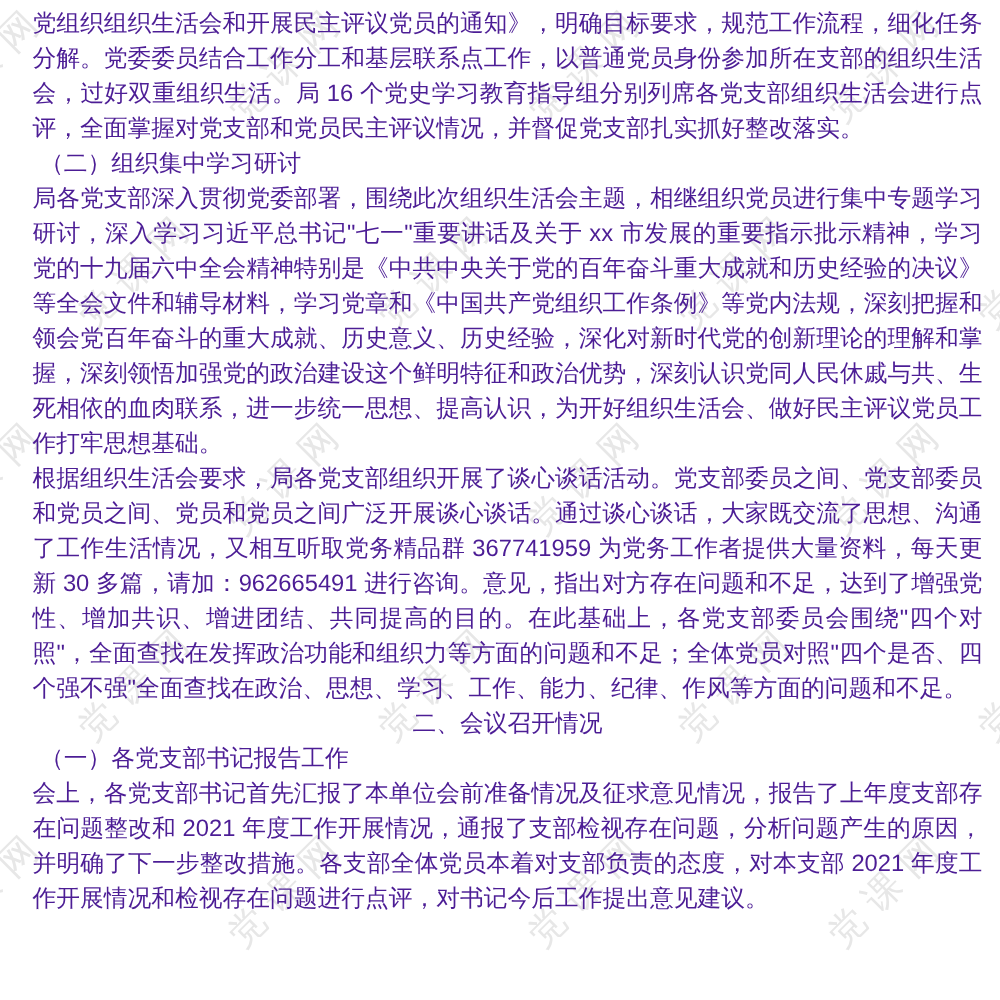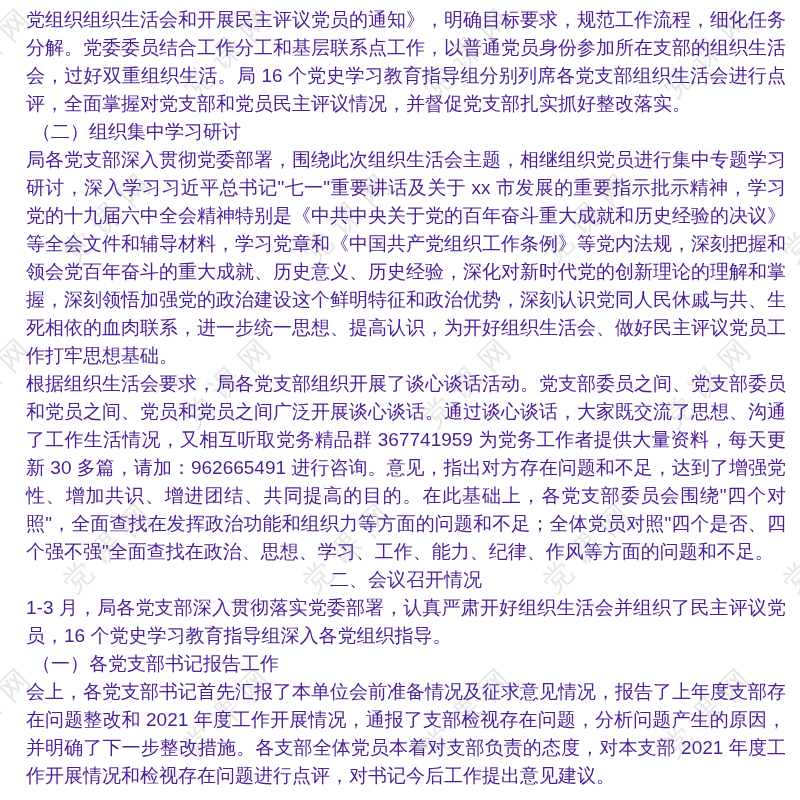--- a/index.html
+++ b/index.html
@@ -78,17 +78,16 @@
       <span class="wm" style="left: 170px; top: 690px; color: rgb(231, 231, 231);">党课网</span>
       <span class="wm" style="left: 410px; top: 690px; color: rgb(231, 231, 231);">党课网</span>
       <span class="wm" style="left: 650px; top: 690px; color: rgb(231, 231, 231);">党课网</span>
     </div>
   <div class="content" id="content" style="color: #4c1d95; margin-left: 12px;">
       <p class="para body">党组织组织生活会和开展民主评议党员的通知》，明确目标要求，规范工作流程，细化任务分解。党委委员结合工作分工和基层联系点工作，以普通党员身份参加所在支部的组织生活会，过好双重组织生活。局 16 个党史学习教育指导组分别列席各党支部组织生活会进行点评，全面掌握对党支部和党员民主评议情况，并督促党支部扎实抓好整改落实。</p>
       <p class="para subheading">（二）组织集中学习研讨</p>
       <p class="para body">局各党支部深入贯彻党委部署，围绕此次组织生活会主题，相继组织党员进行集中专题学习研讨，深入学习习近平总书记"七一"重要讲话及关于 xx 市发展的重要指示批示精神，学习党的十九届六中全会精神特别是《中共中央关于党的百年奋斗重大成就和历史经验的决议》等全会文件和辅导材料，学习党章和《中国共产党组织工作条例》等党内法规，深刻把握和领会党百年奋斗的重大成就、历史意义、历史经验，深化对新时代党的创新理论的理解和掌握，深刻领悟加强党的政治建设这个鲜明特征和政治优势，深刻认识党同人民休戚与共、生死相依的血肉联系，进一步统一思想、提高认识，为开好组织生活会、做好民主评议党员工作打牢思想基础。</p>
       <p class="para body">根据组织生活会要求，局各党支部组织开展了谈心谈话活动。党支部委员之间、党支部委员和党员之间、党员和党员之间广泛开展谈心谈话。通过谈心谈话，大家既交流了思想、沟通了工作生活情况，又相互听取党务精品群 367741959 为党务工作者提供大量资料，每天更新 30 多篇，请加：962665491 进行咨询。意见，指出对方存在问题和不足，达到了增强党性、增加共识、增进团结、共同提高的目的。在此基础上，各党支部委员会围绕"四个对照"，全面查找在发挥政治功能和组织力等方面的问题和不足；全体党员对照"四个是否、四个强不强"全面查找在政治、思想、学习、工作、能力、纪律、作风等方面的问题和不足。</p>
       <p class="para heading">二、会议召开情况</p>
-      <p class="para body">1-3 月，局各党支部深入贯彻落实党委部署，认真严肃开好组织生活会并组织了民主评议党员，16 个党史学习教育指导组深入各党组织指导。</p>
       <p class="para subheading">（一）各党支部书记报告工作</p>
       <p class="para body">会上，各党支部书记首先汇报了本单位会前准备情况及征求意见情况，报告了上年度支部存在问题整改和 2021 年度工作开展情况，通报了支部检视存在问题，分析问题产生的原因，并明确了下一步整改措施。各支部全体党员本着对支部负责的态度，对本支部 2021 年度工作开展情况和检视存在问题进行点评，对书记今后工作提出意见建议。</p>
     </div>
 </div>
 
 </body></html>

